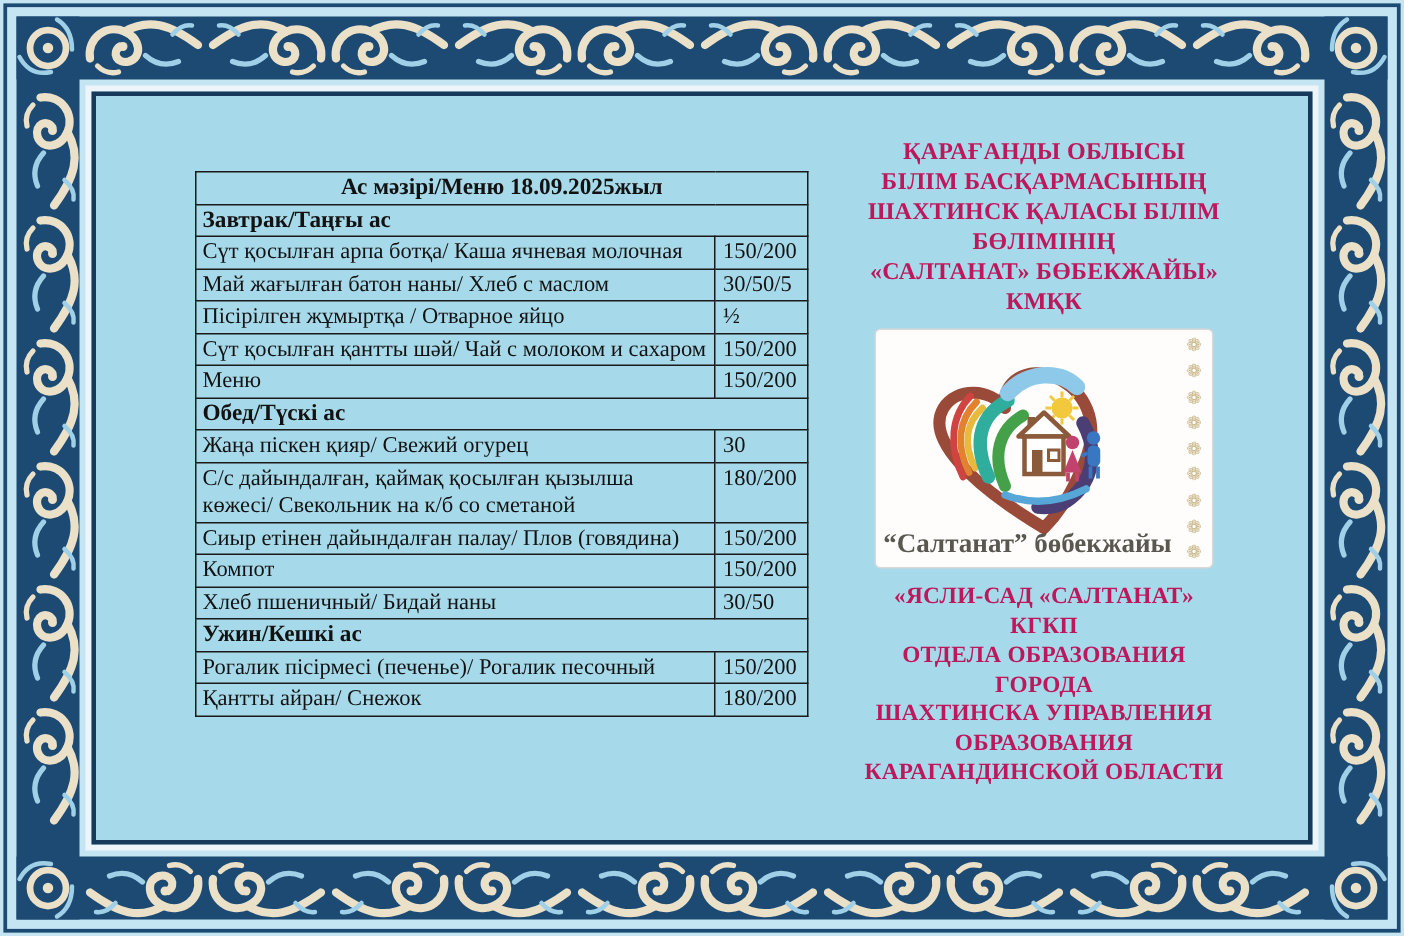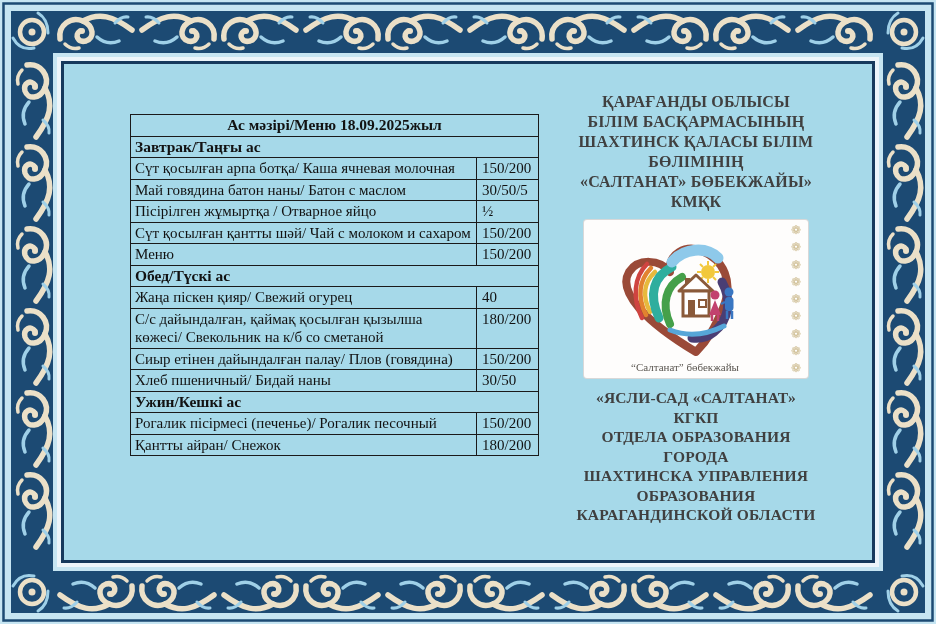--- a/index.html
+++ b/index.html
@@ -21,32 +21,32 @@
     border:1.5px solid #1a1a1a;
     font-size:15px;line-height:18.5px;
     padding:1px 4px;vertical-align:top;text-align:left;
     overflow:hidden;
   }
   table.menu th.title{font-weight:bold;text-align:center;font-size:15.5px;}
   table.menu th.section{font-weight:bold;text-align:left;font-size:15.5px;}
   table.menu td.qty{padding-left:5px;}
   
   .right-col{position:absolute;left:482px;top:28px;width:300px;text-align:center;}
-  .org-text{font-weight:bold;color:#404040;letter-spacing:.2px;}
+  .org-text{font-weight:bold;color:#be185d;letter-spacing:.2px;}
   .org-text.top{font-size:16px;line-height:20px;}
   .org-text.bottom{font-size:15.5px;line-height:19.5px;margin-top:10px;}
   .logo-box{
     position:relative;margin:8px auto 0;width:224px;height:158px;
     background:#fefdfc;border-radius:3px;box-shadow:0 0 0 1px #d8d8d8;
   }
   .logo-box svg{position:absolute;left:0;top:0;}
   .logo-caption{
     position:absolute;left:4px;right:26px;bottom:5px;text-align:center;
-    font-family:"Liberation Serif", serif;font-weight:normal;
-    font-size:11px;color:#5a5650;
+    font-family:"Liberation Serif", serif;font-weight:bold;
+    font-size:18px;color:#5a5650;
   }
   .gold-strip{
     position:absolute;right:3px;top:4px;bottom:4px;width:18px;
     display:flex;flex-direction:column;justify-content:space-between;align-items:center;
     color:#c9b687;font-size:12px;line-height:1;
   }
 </style>
 </head>
 <body>
 
@@ -132,48 +132,52 @@
       </thead>
       <tbody id="menu-body">
           <tr>
             <th colspan="2" class="section">Завтрак/Таңғы ас</th>
           </tr>
           <tr>
             <td class="dish">Сүт қосылған арпа ботқа/ Каша ячневая молочная</td>
             <td class="qty">150/200</td>
           </tr>
           <tr>
-            <td class="dish">Май говядина батон наны/ Батон с маслом</td>
+            <td class="dish">Май жағылған батон наны/ Хлеб с маслом</td>
             <td class="qty">30/50/5</td>
           </tr>
           <tr>
             <td class="dish">Пісірілген жұмыртқа / Отварное яйцо</td>
             <td class="qty">½</td>
           </tr>
           <tr>
             <td class="dish">Сүт қосылған қантты шәй/ Чай с молоком и сахаром</td>
             <td class="qty">150/200</td>
           </tr>
           <tr>
             <td class="dish">Меню</td>
             <td class="qty">150/200</td>
           </tr>
           <tr>
             <th colspan="2" class="section">Обед/Түскі ас</th>
           </tr>
           <tr>
             <td class="dish">Жаңа піскен қияр/ Свежий огурец</td>
-            <td class="qty">40</td>
+            <td class="qty">30</td>
           </tr>
           <tr>
             <td class="dish">С/с дайындалған, қаймақ қосылған қызылша көжесі/ Свекольник на к/б со сметаной</td>
             <td class="qty">180/200</td>
           </tr>
           <tr>
             <td class="dish">Сиыр етінен дайындалған палау/ Плов (говядина)</td>
+            <td class="qty">150/200</td>
+          </tr>
+          <tr>
+            <td class="dish">Компот</td>
             <td class="qty">150/200</td>
           </tr>
           <tr>
             <td class="dish">Хлеб пшеничный/ Бидай наны</td>
             <td class="qty">30/50</td>
           </tr>
           <tr>
             <th colspan="2" class="section">Ужин/Кешкі ас</th>
           </tr>
           <tr>

